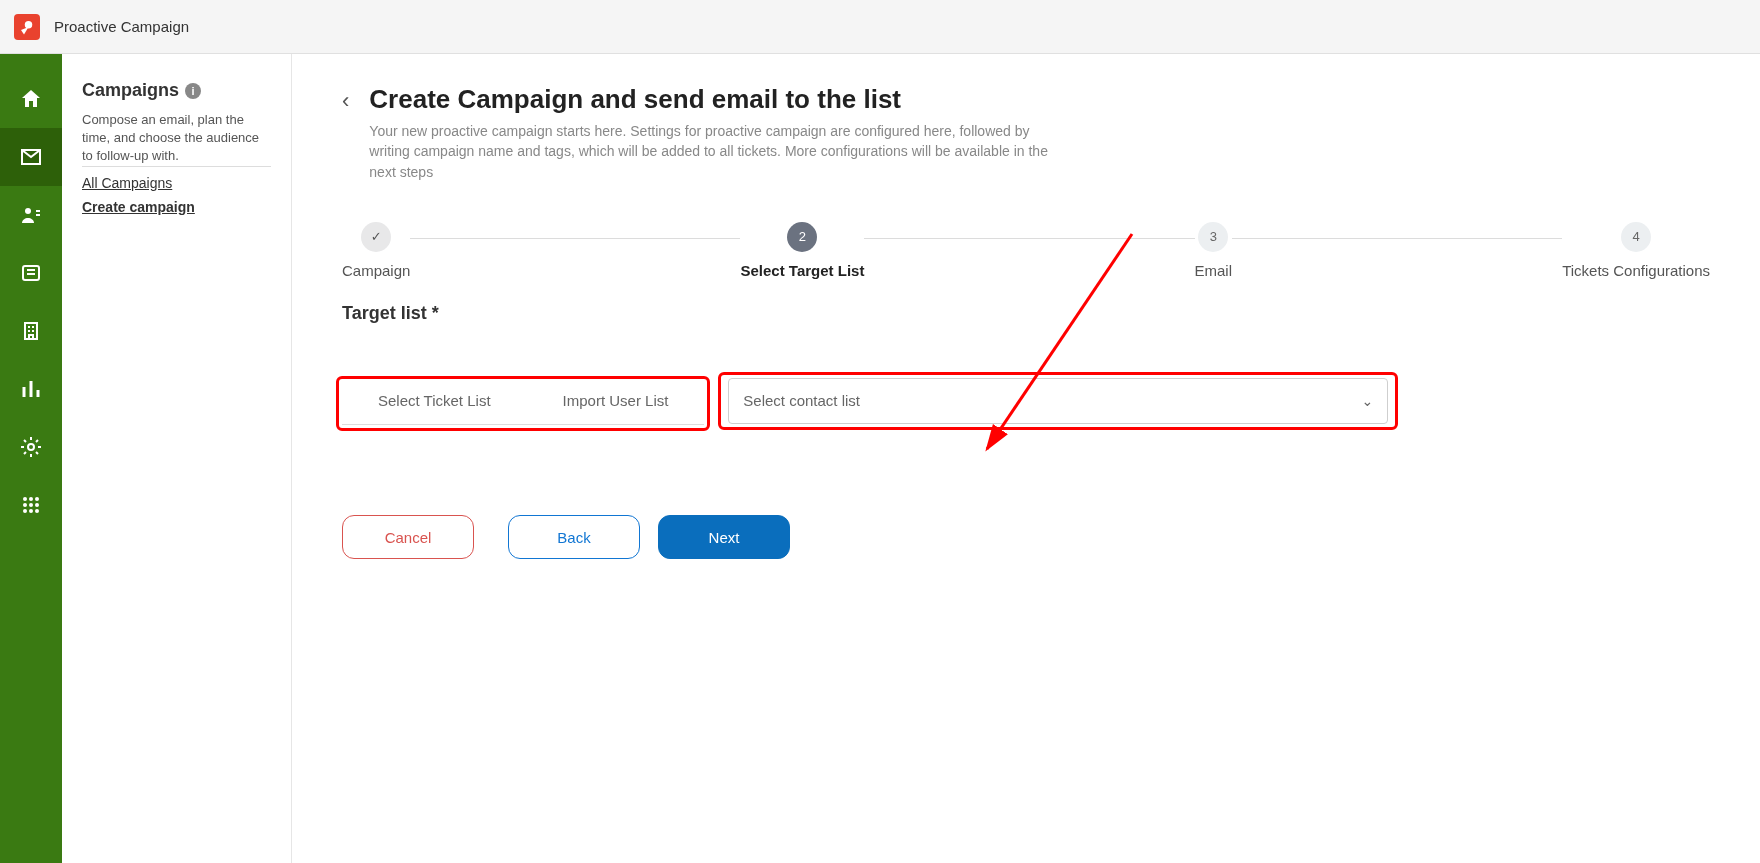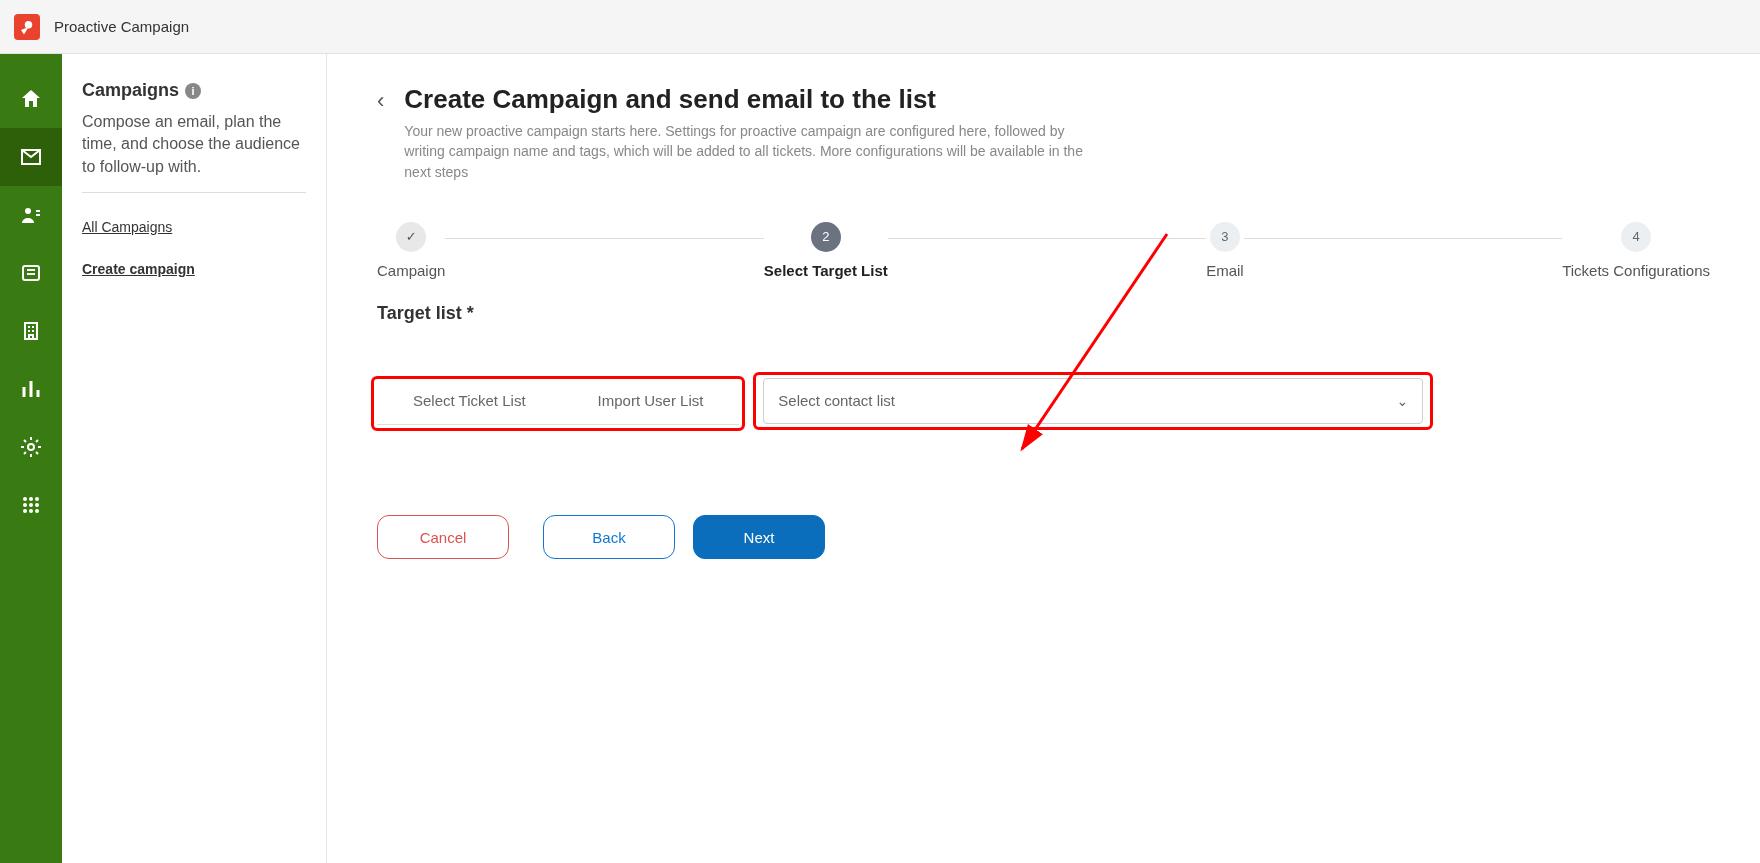--- a/index.html
+++ b/index.html
@@ -43,32 +43,32 @@
     width: 62px; height: 58px;
     display: flex; align-items: center; justify-content: center;
     color: #fff;
     cursor: pointer;
   }
   .rail-item.active { background: #2d6009; }
   .rail-item svg { width: 24px; height: 24px; fill: #fff; }
 
   
   .sidebar {
-    width: 265px;
+    width: 230px;
     border-right: 1px solid #e6e6e6;
     padding: 26px 20px;
     background: #fff;
   }
   .sidebar h2 { font-size: 18px; font-weight: 600; display:flex; align-items:center; gap:6px; }
   .info-dot {
     width:16px;height:16px;border-radius:50%;background:#888;color:#fff;
     font-size:11px;display:inline-flex;align-items:center;justify-content:center;font-weight:bold;
   }
-  .sidebar p { font-size: 16px; color:#555; margin-top:10px; line-height:1.4; padding-bottom:14px; border-bottom:1px solid #ddd; }
-  .sidebar a { display:block; margin-top:26px; font-size:14px; color:#333; text-decoration: underline; cursor:pointer; }
+  .sidebar p { font-size: 13px; color:#555; margin-top:10px; line-height:1.4; border-bottom:1px solid #ddd; }
+  .sidebar a { display:block; margin-top:8px; font-size:14px; color:#333; text-decoration: underline; cursor:pointer; }
   .sidebar a.current { font-weight:600; }
 
   
   .content { flex:1; padding: 30px 50px; overflow:auto; position:relative; }
   .heading-row { display:flex; align-items:flex-start; gap:20px; max-width:900px; }
   .back-chevron { font-size:22px; color:#555; cursor:pointer; margin-top:4px; }
   .heading-row h1 { font-size:26px; font-weight:700; color:#222; }
   .heading-row .desc { color:#888; font-size:14px; line-height:1.45; margin-top:6px; max-width:700px; }
 
   

